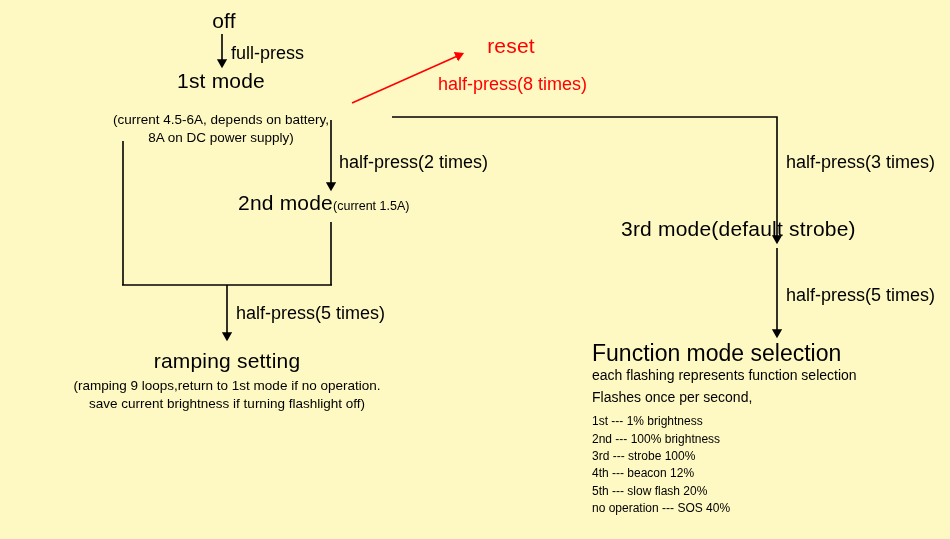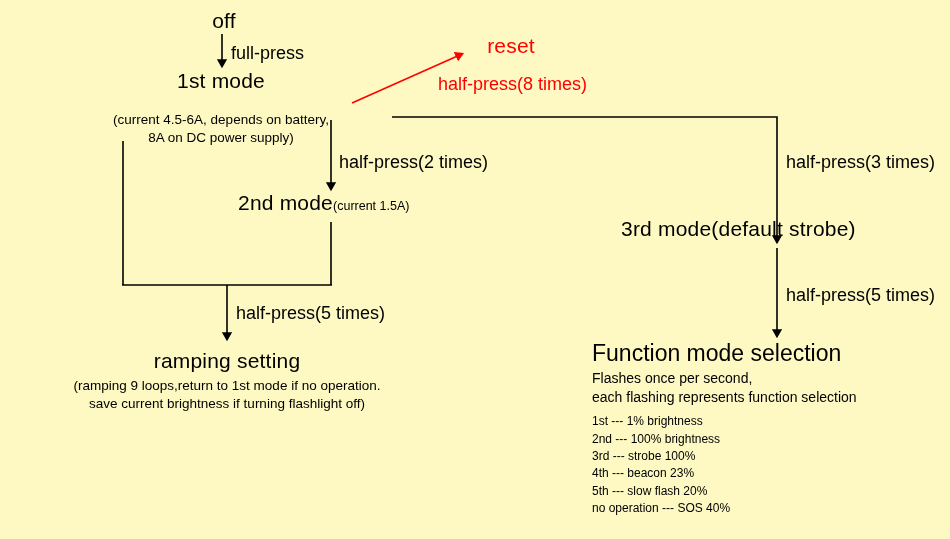--- a/index.html
+++ b/index.html
@@ -147,25 +147,25 @@
   </div>
 
   <div class="node center" style="left:10px; top:342px; width:434px;margin-top:8px;">
     <div class="title">ramping setting</div>
     <div class="sub" style="margin-top:6px;">(ramping 9 loops,return to 1st mode if no  operation.</div>
     <div class="sub">save current brightness if turning flashlight off)</div>
   </div>
 
   <div class="node left" style="left:592px; top:340px;">
     <div class="func-head">Function mode selection</div>
+    <div class="func-desc">each flashing represents function selection</div>
     <div class="func-desc" style="margin-top:3px;">Flashes once per second,</div>
-    <div class="func-desc">each flashing represents function selection</div>
     <div class="func-list" style="margin-top:6px;">
       <div>1st --- 1% brightness</div>
       <div>2nd ---  100% brightness</div>
       <div>3rd --- strobe 100%</div>
-      <div>4th --- beacon 23%</div>
+      <div>4th --- beacon 12%</div>
       <div>5th --- slow flash 20%</div>
       <div>no operation --- SOS 40%</div>
     </div>
   </div>
 
 </div>
 
 </body></html>

